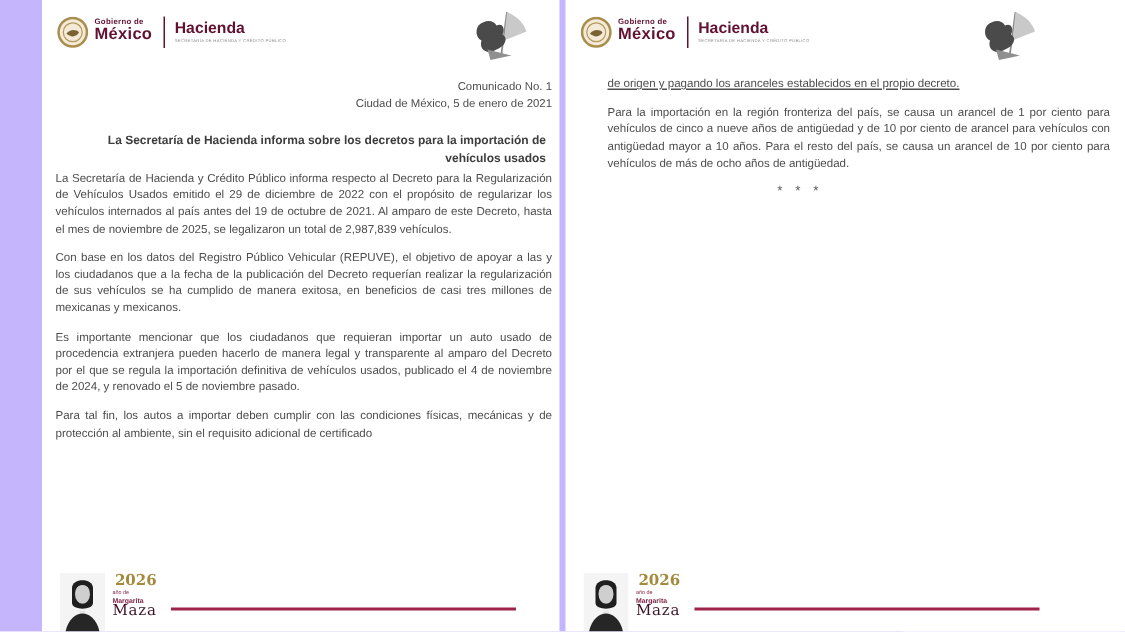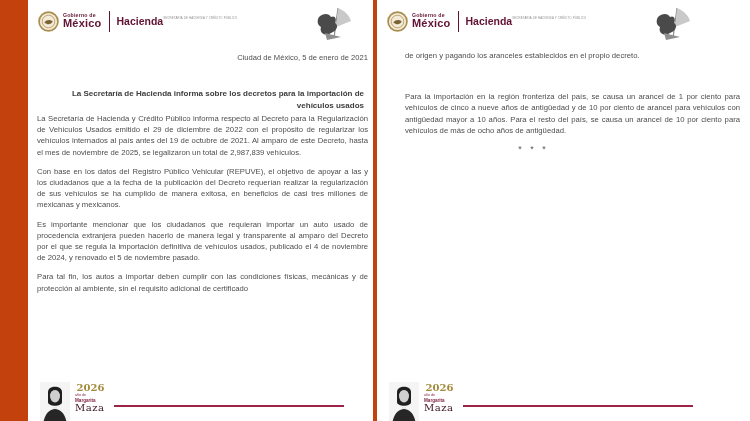--- a/index.html
+++ b/index.html
@@ -1,48 +1,48 @@
 <!DOCTYPE html>
 <html><head>
 <meta charset="utf-8">
 <style>
   * { margin:0; padding:0; box-sizing:border-box; }
   html,body { width:750px; height:421px; background:#ffffff; font-family:"Liberation Sans", sans-serif; overflow:hidden; }
-  .canvas { position:relative; width:602px; height:421px; background:#c2410c; }
+  .canvas { position:relative; width:602px; height:421px; background:#c4b5fd; }
 
   .page { position:absolute; top:0; height:421px; background:#fff; overflow:hidden; }
   #page-1 { left:28px;  width:345px; }
   #page-2 { left:377px; width:370px; }
 
   
   .page-header { position:absolute; top:6px; left:10px; right:0; height:36px; }
   .logo-group { display:flex; align-items:center; height:30px; }
   .seal { width:21px; height:21px; flex:0 0 auto; margin-right:4px; }
   .gob-text { display:flex; flex-direction:column; line-height:1; color:#611232; }
   .gob-small { font-size:5.2px; font-weight:bold; letter-spacing:.2px; }
   .gob-big   { font-size:11px;  font-weight:bold; letter-spacing:.2px; }
   .logo-divider { width:1px; height:21px; background:#611232; margin:0 7px; }
-  .hac-text { display:flex; line-height:1; color:#611232; }
+  .hac-text { display:flex; flex-direction:column; line-height:1; color:#611232; }
   .hac-name { font-size:10.5px; font-weight:bold; }
   .hac-tagline { font-size:2.8px; color:#8d8d8d; letter-spacing:.2px; margin-top:1.5px; white-space:nowrap; }
   .eagle-emblem { position:absolute; top:0px; width:40px; height:38px; }
   #page-1 .eagle-emblem { right:20px; }
   #page-2 .eagle-emblem { right:55px; }
 
   
   .doc-meta { position:absolute; top:52px; right:5px; text-align:right;
               font-size:7.6px; line-height:11px; color:#4d4d4d; }
   .doc-title { position:absolute; top:88px; left:14px; right:9px; text-align:right;
                font-size:8px; font-weight:bold; line-height:11.5px; color:#3d3d3d; }
   .text-block { position:absolute; font-size:7.7px; line-height:11.2px; color:#4d4d4d;
                 text-align:justify; }
   #page-1 .text-block { top:113px; left:9px; right:5px; }
   #page-2 .text-block { top:50px; left:28px; right:7px; }
   .text-block p { margin-bottom:8px; }
-  #page-2 .text-block p.first { margin-bottom:30px; }
+  #page-2 .text-block p.first { margin-bottom:8px;text-decoration:underline; }
   .end-marker { margin-top:7px; text-align:center; font-size:9px; color:#555;
                 letter-spacing:3px; margin-right:78px; }
 
   
   .page-footer { position:absolute; left:0; right:0; top:381px; height:40px; }
   .portrait { position:absolute; left:12px; top:1px; width:30px; height:46px; }
   .footer-year-block { position:absolute; left:47px; top:2px; line-height:1; }
   .fy-year { font-family:"DejaVu Serif", serif; font-size:10px; font-weight:bold; color:#a48a3c;text-align:right; }
   .fy-sub  { font-size:3.6px; color:#7c1e3f; margin-top:1px; }
   .fy-first{ font-size:4.6px; font-weight:bold; color:#7c1e3f; margin-top:1px; }
@@ -79,20 +79,21 @@
         <svg viewBox="0 0 40 36" width="40" height="38">
           <path d="M25 1 L21 31" stroke="#8a8a8a" stroke-width="1.2" fill="none"></path>
           <path d="M25 1 C32 4 36 8 38 14 L23 20 Z" fill="#c9c9c9"></path>
           <path d="M6 10 C10 6 16 6 18 10 C22 8 24 12 22 16 C26 18 24 24 18 26 C12 30 6 26 8 20 C4 18 4 13 6 10 Z" fill="#4a4a4a"></path>
           <path d="M12 26 L28 30 L14 33 Z" fill="#8f8f8f"></path>
         </svg>
       </span>
     </div>
 
     <div class="doc-meta">
+      <div>Comunicado No. 1</div>
       <div>Ciudad de México, 5 de enero de 2021</div>
     </div>
 
     <div class="doc-title">La Secretaría de Hacienda informa sobre los decretos para la importación de vehículos usados</div>
 
     <div class="text-block">
       <p>La Secretaría de Hacienda y Crédito Público informa respecto al Decreto para la Regularización de Vehículos Usados emitido el 29 de diciembre de 2022 con el propósito de regularizar los vehículos internados al país antes del 19 de octubre de 2021. Al amparo de este Decreto, hasta el mes de noviembre de 2025, se legalizaron un total de 2,987,839 vehículos.</p>
       <p>Con base en los datos del Registro Público Vehicular (REPUVE), el objetivo de apoyar a las y los ciudadanos que a la fecha de la publicación del Decreto requerían realizar la regularización de sus vehículos se ha cumplido de manera exitosa, en beneficios de casi tres millones de mexicanas y mexicanos.</p>
       <p>Es importante mencionar que los ciudadanos que requieran importar un auto usado de procedencia extranjera pueden hacerlo de manera legal y transparente al amparo del Decreto por el que se regula la importación definitiva de vehículos usados, publicado el 4 de noviembre de 2024, y renovado el 5 de noviembre pasado.</p>
       <p>Para tal fin, los autos a importar deben cumplir con las condiciones físicas, mecánicas y de protección al ambiente, sin el requisito adicional de certificado</p>

